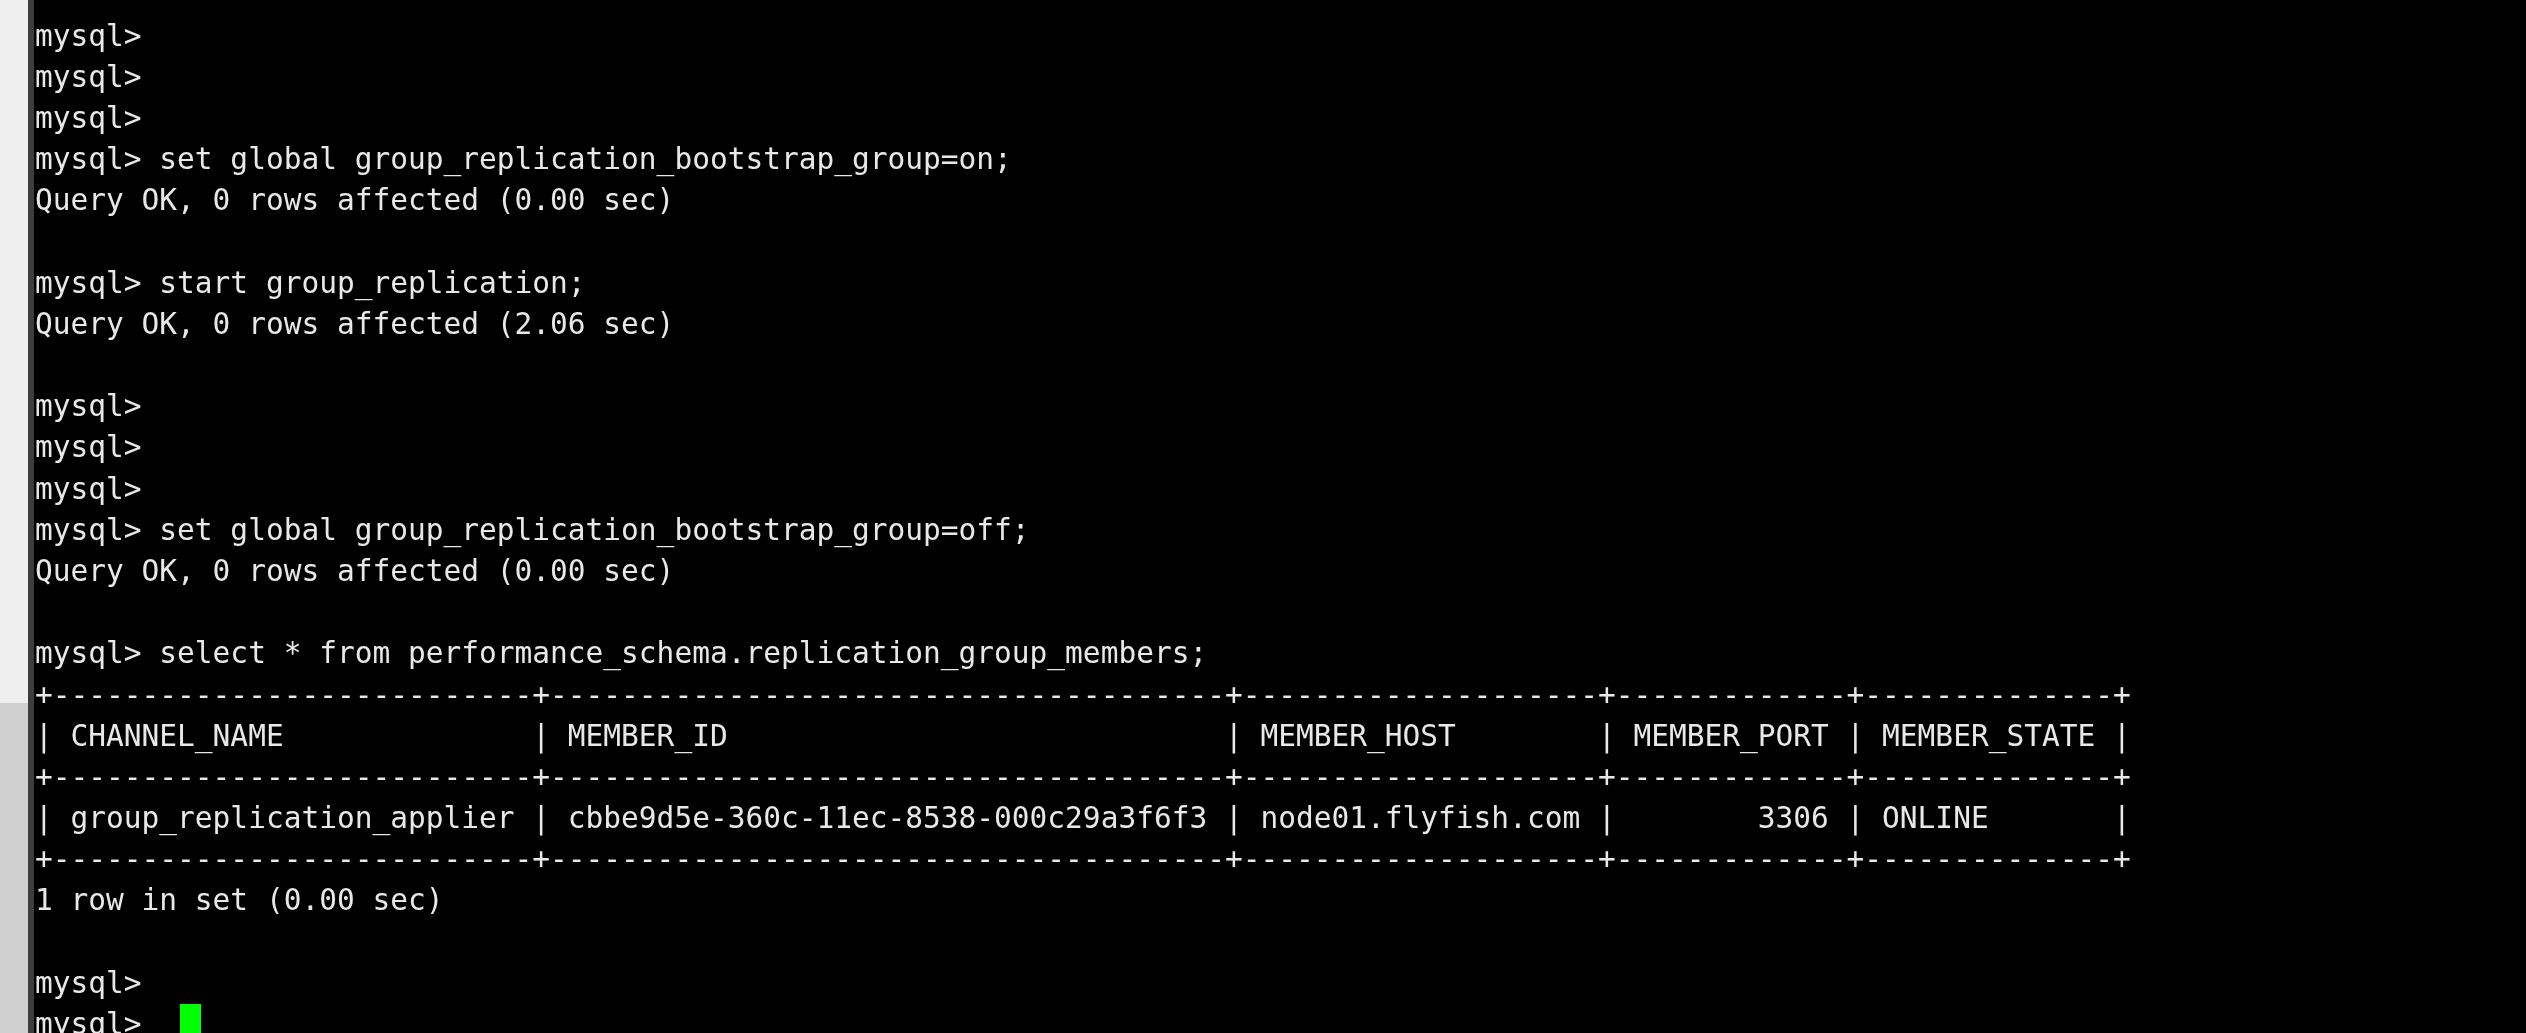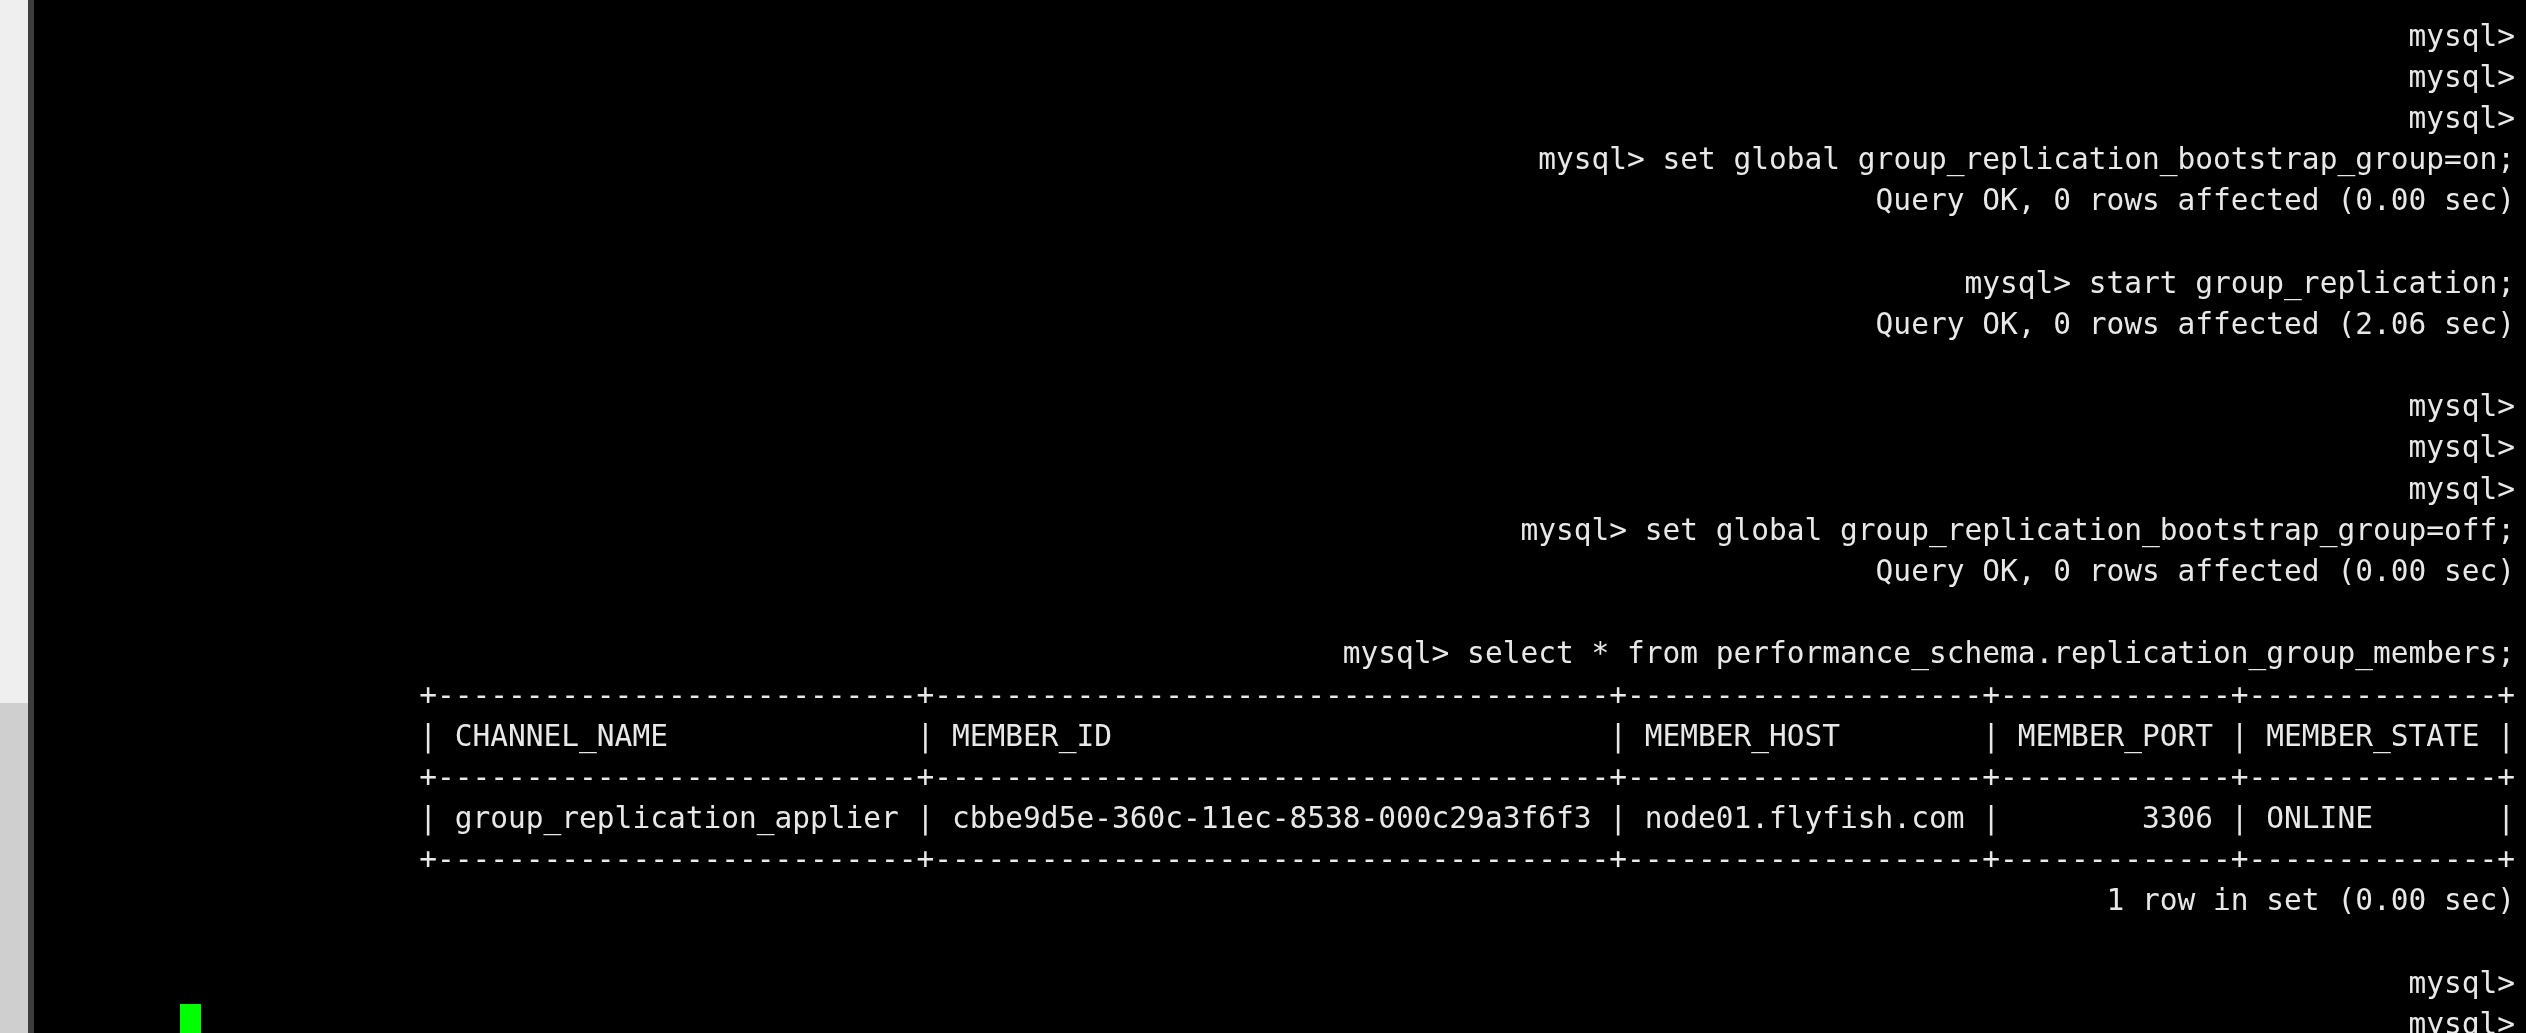--- a/index.html
+++ b/index.html
@@ -85,21 +85,21 @@
     top: 1004px;
     width: 21px;
     height: 29px;
     background: #00ff00;
     z-index: 6;
   }
 </style>
 </head>
 <body>
 
-<div id="terminal-surface" style="background: rgb(0, 0, 0); text-align: right;">
+<div id="terminal-surface" style="background: rgb(0, 0, 0);">
   <pre id="terminal-lines" style="color: rgb(232, 232, 232);"><span class="term-line">mysql&gt;</span><span class="term-line">mysql&gt;</span><span class="term-line">mysql&gt;</span><span class="term-line">mysql&gt; set global group_replication_bootstrap_group=on;</span><span class="term-line">Query OK, 0 rows affected (0.00 sec)</span><span class="term-line">&nbsp;</span><span class="term-line">mysql&gt; start group_replication;</span><span class="term-line">Query OK, 0 rows affected (2.06 sec)</span><span class="term-line">&nbsp;</span><span class="term-line">mysql&gt;</span><span class="term-line">mysql&gt;</span><span class="term-line">mysql&gt;</span><span class="term-line">mysql&gt; set global group_replication_bootstrap_group=off;</span><span class="term-line">Query OK, 0 rows affected (0.00 sec)</span><span class="term-line">&nbsp;</span><span class="term-line">mysql&gt; select * from performance_schema.replication_group_members;</span><span class="term-line">+---------------------------+--------------------------------------+--------------------+-------------+--------------+</span><span class="term-line">| CHANNEL_NAME              | MEMBER_ID                            | MEMBER_HOST        | MEMBER_PORT | MEMBER_STATE |</span><span class="term-line">+---------------------------+--------------------------------------+--------------------+-------------+--------------+</span><span class="term-line">| group_replication_applier | cbbe9d5e-360c-11ec-8538-000c29a3f6f3 | node01.flyfish.com |        3306 | ONLINE       |</span><span class="term-line">+---------------------------+--------------------------------------+--------------------+-------------+--------------+</span><span class="term-line">1 row in set (0.00 sec)</span><span class="term-line">&nbsp;</span><span class="term-line">mysql&gt;</span><span class="term-line">mysql&gt;</span></pre>
   <div id="cursor-block" style="left: 180px; top: 1004px; width: 21px; height: 29px; background: rgb(0, 255, 0); display: block;"></div>
 </div>
 
 <div id="scrollbar-column" style="background: rgb(239, 239, 239);">
   <div id="scrollbar-thumb" style="background: rgb(207, 207, 207); top: 703px; height: 330px;"></div>
 </div>
 <div id="window-edge"></div>
 
 </body></html>

